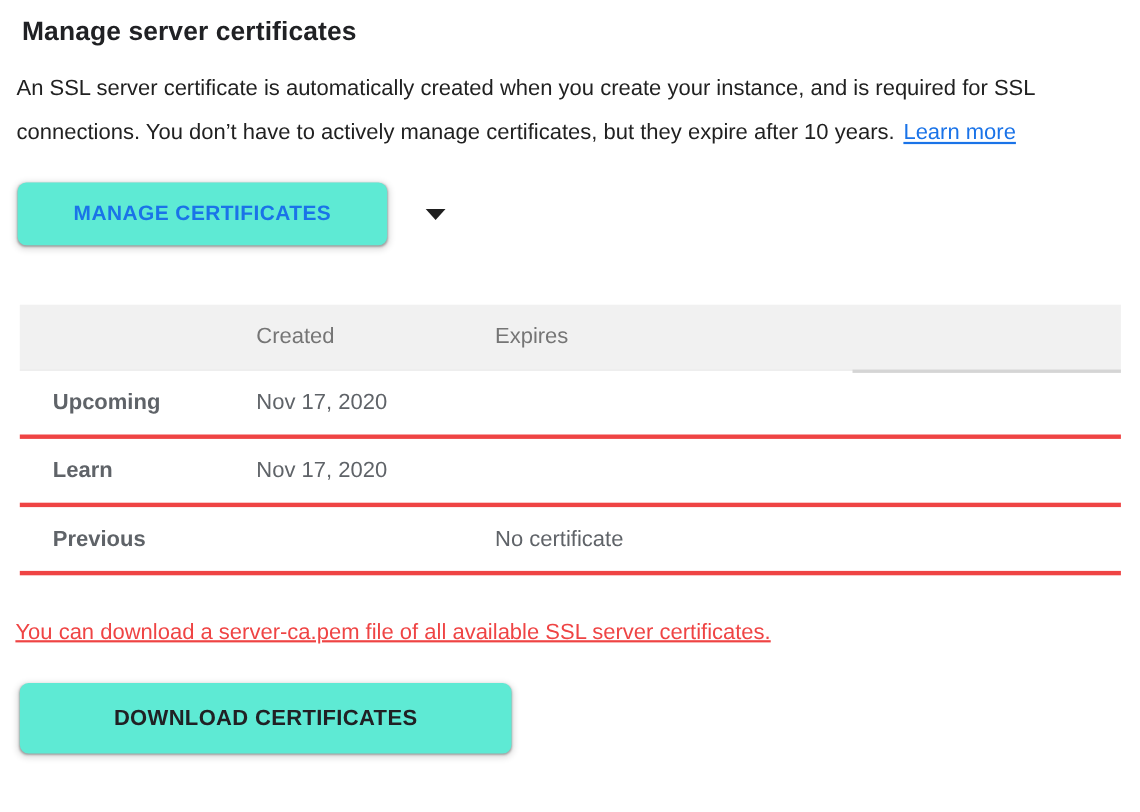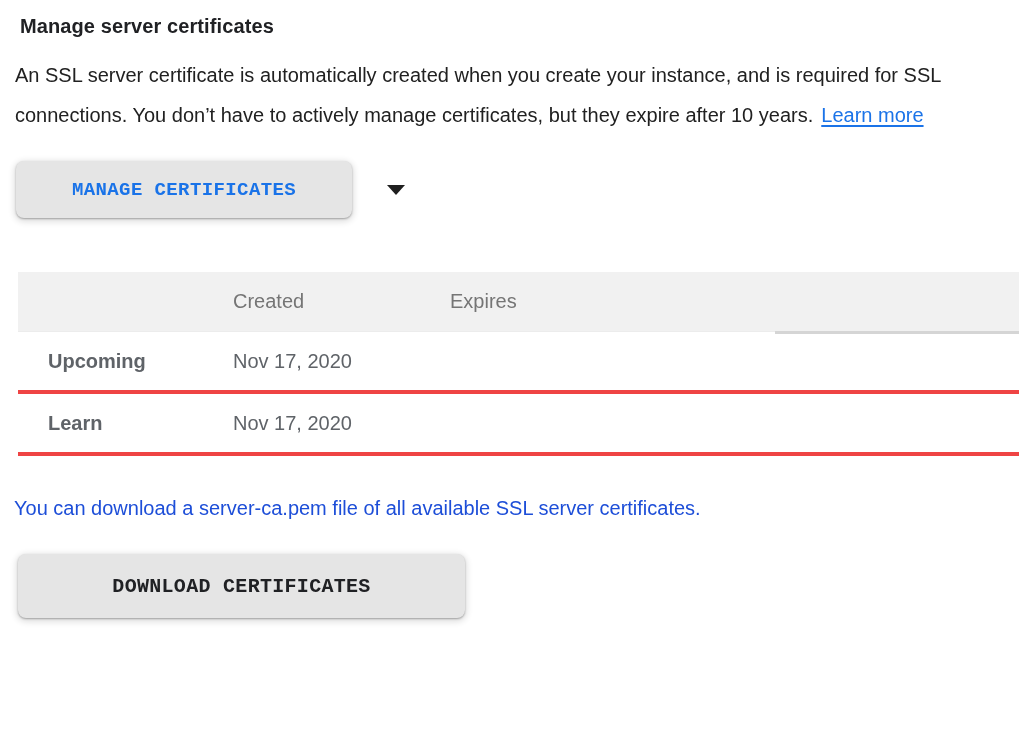--- a/index.html
+++ b/index.html
@@ -6,21 +6,21 @@
     margin: 0;
     padding: 0;
     background: #ffffff;
     width: 1036px;
     height: 738px;
     overflow: hidden;
     font-family: "Liberation Sans", sans-serif;
     -webkit-font-smoothing: antialiased;
   }
   .section-title {
-    font-size: 20px;
+    font-size: 24px;
     font-weight: 700;
     color: #202124;
     margin: 15px 15px 0 20px;
     letter-spacing: 0.1px;
   }
   .description {
     font-size: 20px;
     line-height: 40px;
     color: #212121;
     margin: 17px 16px 0 15px;
@@ -35,26 +35,26 @@
   }
   .button-row {
     margin: 26px 0 0 16px;
     display: flex;
     align-items: center;
   }
   .raised-btn {
     display: inline-flex;
     align-items: center;
     justify-content: center;
-    background: #e5e5e5;
+    background: #5eead4;
     border: none;
     border-radius: 8px;
     box-shadow: 0 1px 2px rgba(0,0,0,0.30), 0 2px 6px 2px rgba(0,0,0,0.12);
     cursor: pointer;
-    font-family: Liberation Mono, monospace;
+    font-family: Liberation Sans, sans-serif;
     font-weight: 700;
   }
   .manage-btn {
     width: 336px;
     height: 57px;
     color: #1a73e8;
     font-size: 19px;
     letter-spacing: 0.4px;
   }
   .caret-btn {
@@ -106,22 +106,23 @@
   .scroll-thumb {
     position: absolute;
     top: 59px;
     left: 757px;
     right: 0;
     height: 3px;
     background: #d5d5d5;
   }
   .download-note {
     font-size: 20px;
-    color: #1d4ed8;
+    color: #ef4444;
     margin: 41px 16px 0 14px;
+    text-decoration: underline;
   }
   .download-btn {
     margin: 34px 0 0 18px;
     width: 447px;
     height: 64px;
     color: #202124;
     font-size: 20px;
     letter-spacing: 0.3px;
   }
 </style>
@@ -152,20 +153,25 @@
   <div class="trow">
     <div class="cell rowlabel">Upcoming</div>
     <div class="cell">Nov 17, 2020</div>
   </div>
 
   <div class="trow">
     <div class="cell rowlabel">Learn</div>
     <div class="cell">Nov 17, 2020</div>
   </div>
 
+  <div class="trow">
+    <div class="cell rowlabel">Previous</div>
+    <div class="cell"></div>
+    <div class="cell">No certificate</div>
+  </div>
 </div>
 
 <div class="download-note">You can download a server-ca.pem file of all available SSL server certificates.</div>
 
 <button class="raised-btn download-btn">DOWNLOAD CERTIFICATES</button>
 
 
 
 
 </body></html>

